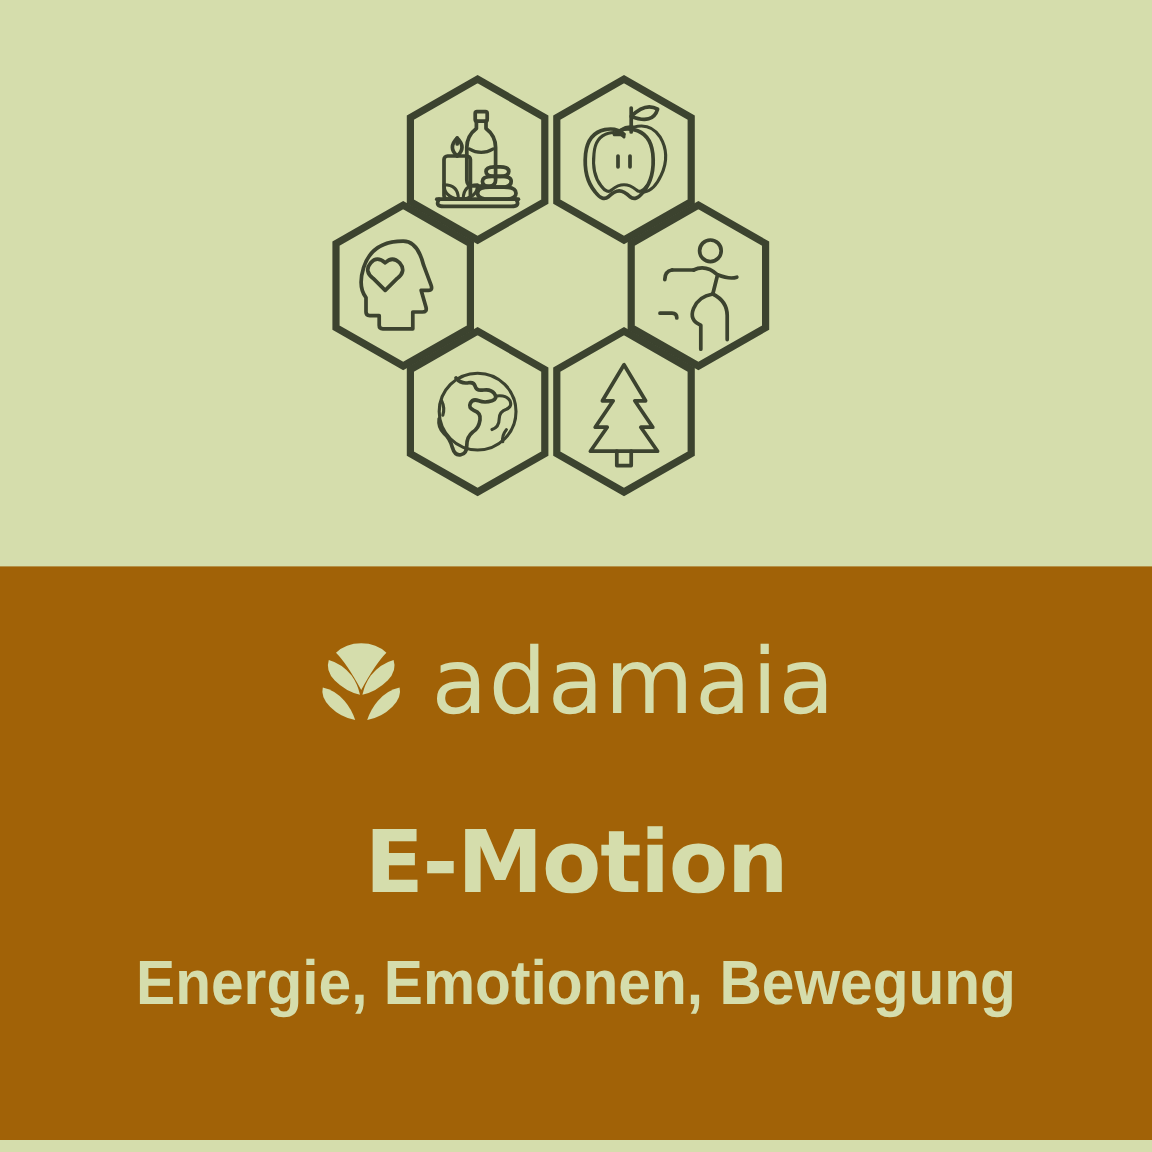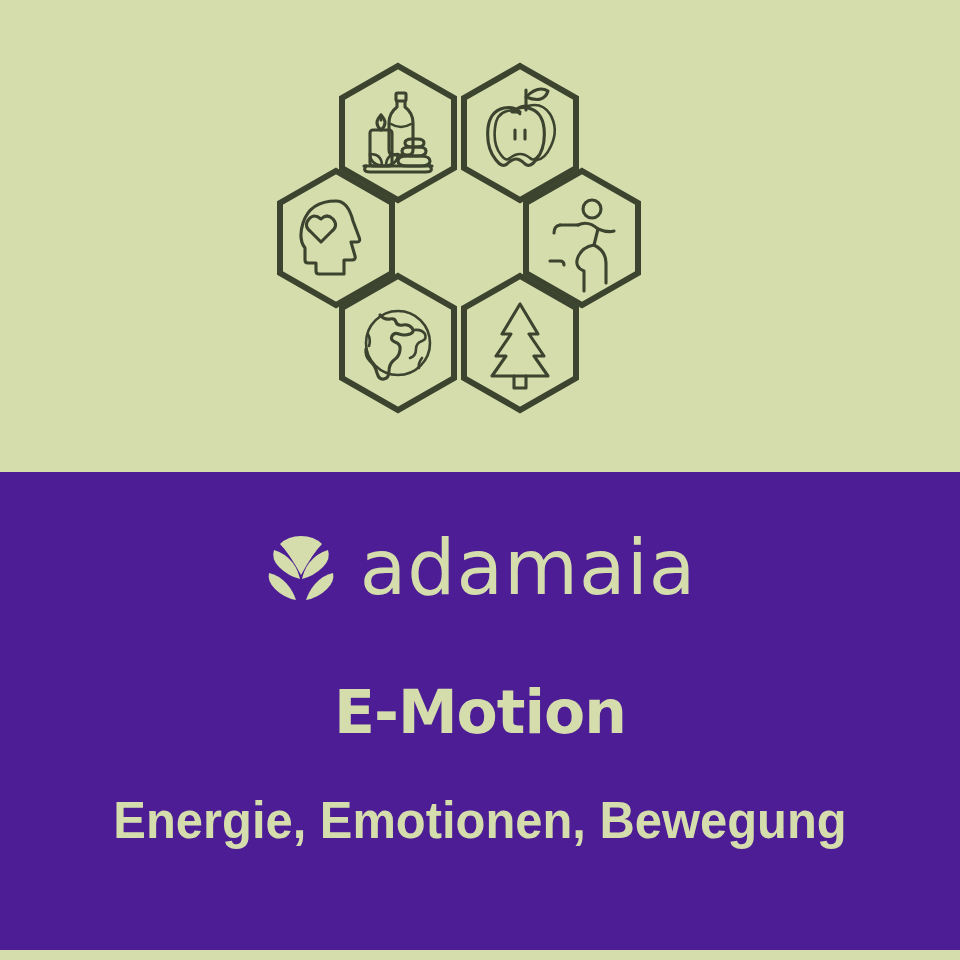--- a/index.html
+++ b/index.html
@@ -72,21 +72,21 @@
     stroke-linejoin: round;
   }
 
   
   .brand-panel {
     position: absolute;
     left: 0;
     top: 472px;
     width: 960px;
     height: 478px;
-    background: #4c1d95;
+    background: #a16207;
   }
   .bottom-rule {
     position: absolute;
     left: 0;
     top: 950px;
     width: 960px;
     height: 10px;
     background: #d5ddac;
   }
 
@@ -112,21 +112,21 @@
     white-space: nowrap;
   }
 
   .headline {
     position: absolute;
     left: 0;
     top: 210px;
     width: 960px;
     text-align: center;
     font-family: "DejaVu Sans", sans-serif;
-    font-size: 60px;
+    font-size: 72px;
     font-weight: bold;
     letter-spacing: -1px;
     color: #d5ddac;
     line-height: 1;
     white-space: nowrap;
   }
   .subhead {
     position: absolute;
     left: 0;
     top: 322px;

